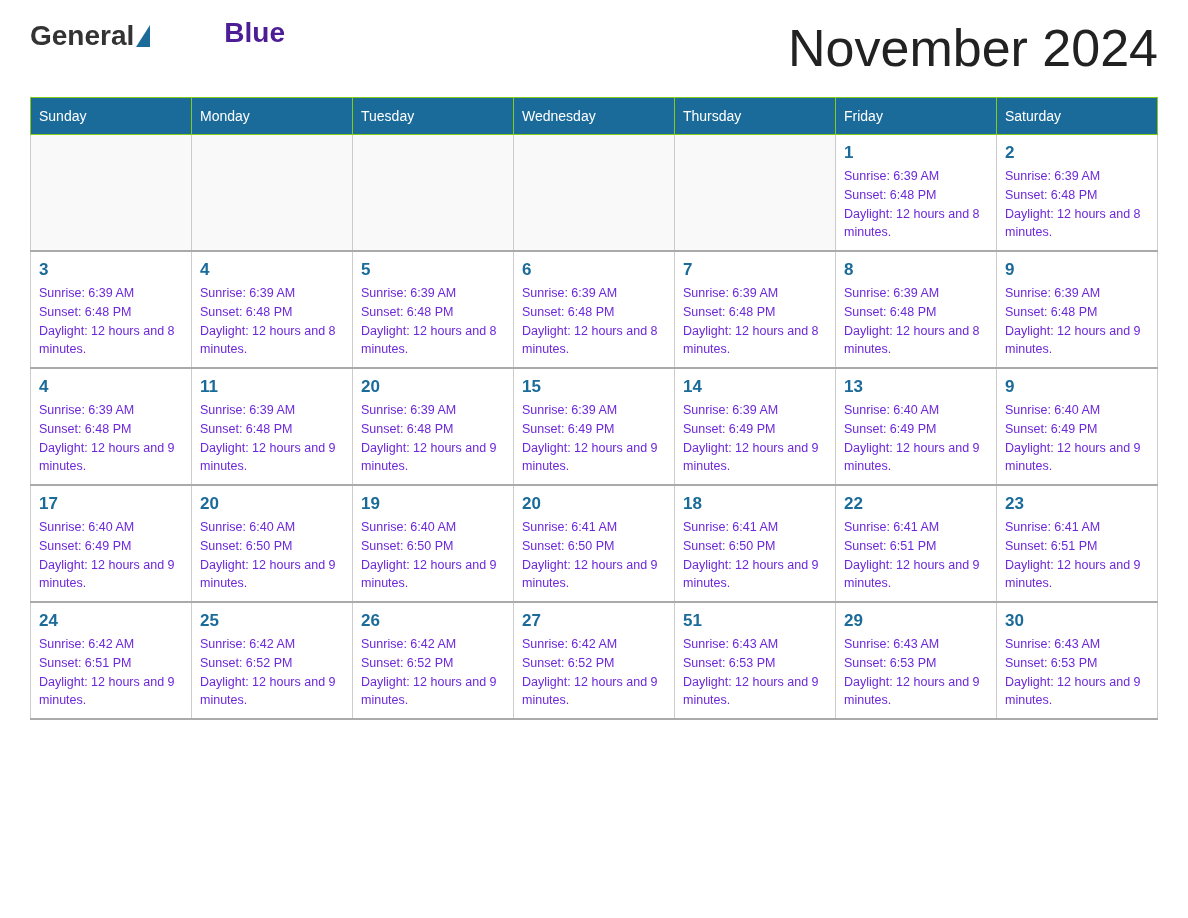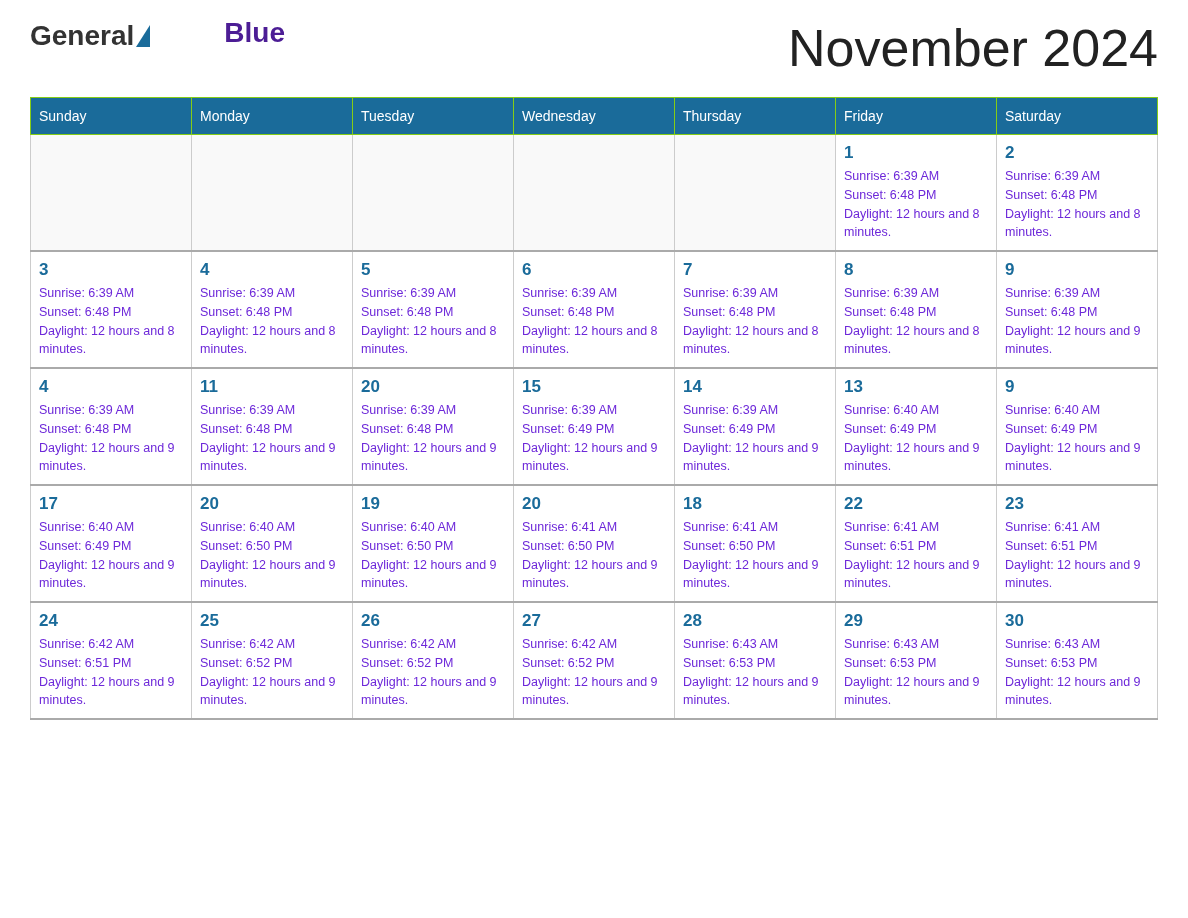--- a/index.html
+++ b/index.html
@@ -253,21 +253,21 @@
         </td>
         <td>
           <span class="day-number">26</span>
           <div class="day-info">Sunrise: 6:42 AM<br>Sunset: 6:52 PM<br>Daylight: 12 hours and 9 minutes.</div>
         </td>
         <td>
           <span class="day-number">27</span>
           <div class="day-info">Sunrise: 6:42 AM<br>Sunset: 6:52 PM<br>Daylight: 12 hours and 9 minutes.</div>
         </td>
         <td>
-          <span class="day-number">28</span>
+          <span class="day-number">51</span>
           <div class="day-info">Sunrise: 6:43 AM<br>Sunset: 6:53 PM<br>Daylight: 12 hours and 9 minutes.</div>
         </td>
         <td>
           <span class="day-number">29</span>
           <div class="day-info">Sunrise: 6:43 AM<br>Sunset: 6:53 PM<br>Daylight: 12 hours and 9 minutes.</div>
         </td>
         <td>
           <span class="day-number">30</span>
           <div class="day-info">Sunrise: 6:43 AM<br>Sunset: 6:53 PM<br>Daylight: 12 hours and 9 minutes.</div>
         </td>

